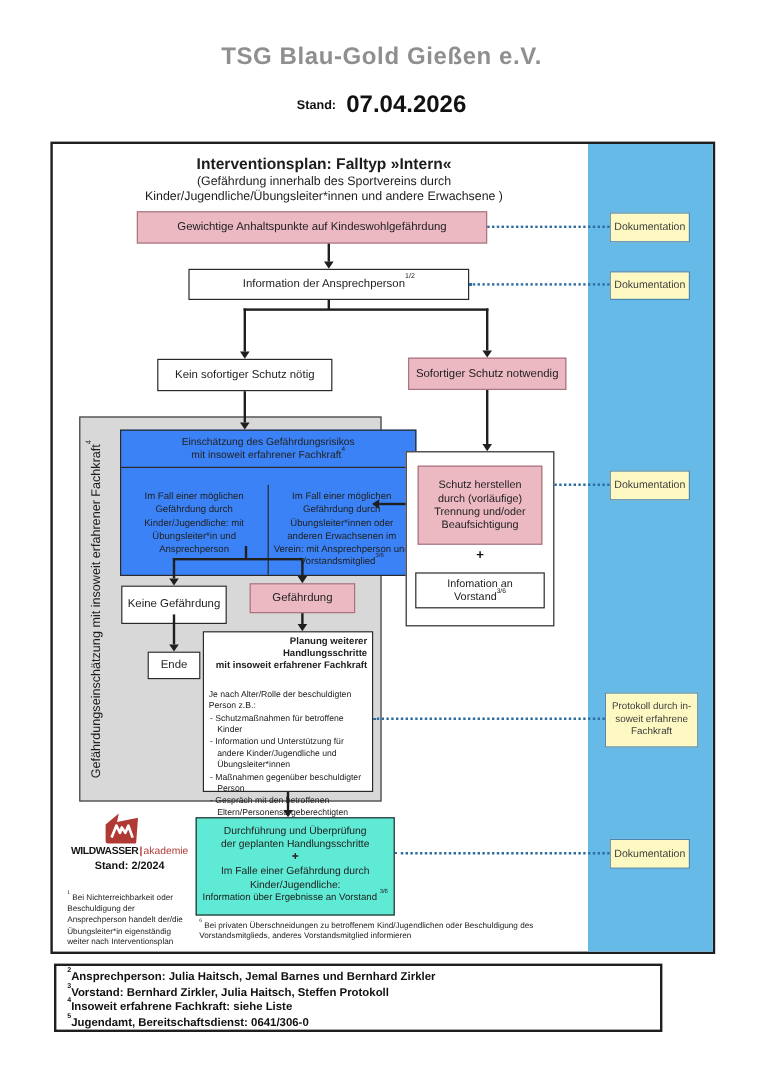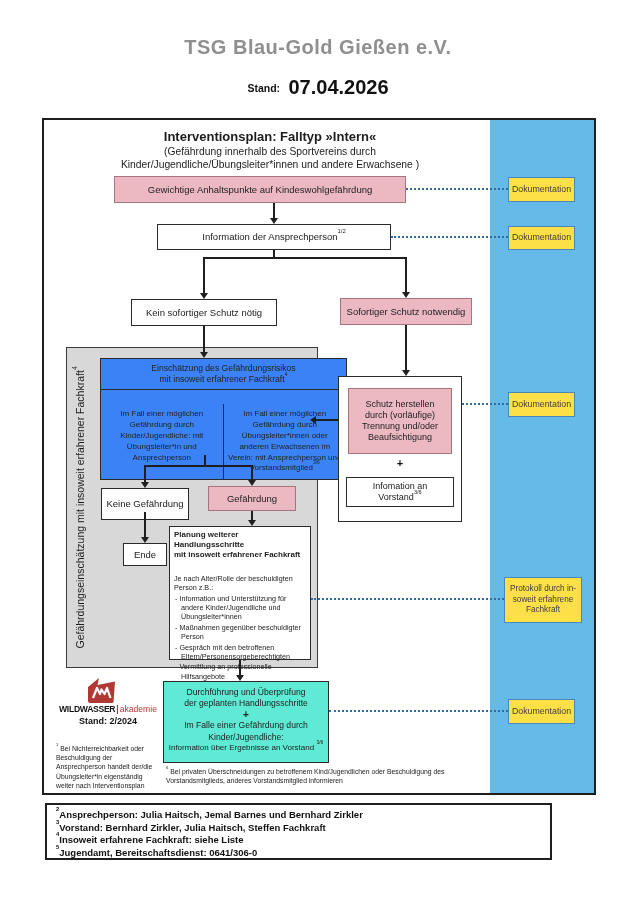--- a/index.html
+++ b/index.html
@@ -43,27 +43,27 @@
           border:1.4px solid #2a2a2a;box-sizing:border-box;font-size:8px;color:#222;}
   .atable .hd{border-bottom:1.2px solid #2a2a2a;padding:4px 3px;text-align:center;line-height:1.3;font-size:8.6px;}
   .atable .cells{display:flex;margin-top:14px;}
   .atable .cell{width:50%;box-sizing:border-box;padding:5px 3px;text-align:center;line-height:1.35;}
   .atable .cell.l{border-right:1.2px solid #2a2a2a;}
 
   
   .planbox{position:absolute;left:169px;top:526px;width:142px;height:134px;
            background:#fff;border:1.4px solid #2a2a2a;box-sizing:border-box;
            padding:3px 4px;color:#222;}
-  .planbox .t{font-weight:bold;text-align:left;font-size:8px;line-height:1.25;}
+  .planbox .t{font-weight:bold;text-align:right;font-size:8px;line-height:1.25;}
   .planbox .intro{font-size:7.2px;margin-top:14px;line-height:1.3;}
   .planbox .it{font-size:7.2px;line-height:1.3;padding-left:7px;text-indent:-6px;margin-top:1px;}
   .planbox .it::before{content:"- ";}
 
   
-  .doc{position:absolute;background:#fde047;border:1.2px solid #4a86b8;box-sizing:border-box;
+  .doc{position:absolute;background:#fef9c3;border:1.2px solid #4a86b8;box-sizing:border-box;
        display:flex;align-items:center;justify-content:center;text-align:center;
        font-size:8.8px;color:#3d3d3d;line-height:1.3;padding:2px 3px;}
 
   
   .lv{position:absolute;width:2px;background:#1f1f1f;}
   .lh{position:absolute;height:2px;background:#1f1f1f;}
   .ahd{position:absolute;width:0;height:0;border-left:4.5px solid transparent;
        border-right:4.5px solid transparent;border-top:6px solid #1f1f1f;}
   .ahl{position:absolute;width:0;height:0;border-top:4.5px solid transparent;
        border-bottom:4.5px solid transparent;border-right:6px solid #1f1f1f;}
@@ -149,20 +149,21 @@
   <div class="node pink" style="left:208px;top:486px;width:88px;height:25px">Gefährdung</div>
 
   <div class="node" style="left:123px;top:543px;width:44px;height:23px">Ende</div>
 
   <div class="planbox">
     <div class="t">
       <span>Planung weiterer Handlungsschritte</span><br>
       <span>mit insoweit erfahrener Fachkraft</span>
     </div>
     <div class="intro">Je nach Alter/Rolle der beschuldigten Person z.B.:</div>
+    <div class="it">Schutzmaßnahmen für betroffene Kinder</div>
     <div class="it">Information und Unterstützung für andere Kinder/Jugendliche und Übungsleiter*innen</div>
     <div class="it">Maßnahmen gegenüber beschuldigter Person</div>
     <div class="it">Gespräch mit den betroffenen Eltern/Personensorgeberechtigten</div>
     <div class="it">Vermittlung an professionelle Hilfsangebote</div>
     <div class="it">Mitteilung an das Jugendamt</div>
   </div>
 
   <div class="groupbox" style="left:338px;top:376px;width:124px;height:146px"></div>
   <div class="node pink" style="left:348px;top:388px;width:104px;height:66px;font-size:9px">Schutz herstellen durch (vorläufige) Trennung und/oder Beaufsichtigung</div>
   <div style="position:absolute;left:338px;top:457px;width:124px;text-align:center;font-weight:bold;font-size:11px;color:#111">+</div>
@@ -200,21 +201,21 @@
 
   <div class="fn" style="left:56px;top:744px;width:102px">
     <sup>1</sup> <span>Bei Nichterreichbarkeit oder Beschuldigung der Ansprechperson handelt der/die Übungsleiter*in eigenständig weiter nach Interventionsplan</span>
   </div>
   <div class="fn" style="left:166px;top:767px;width:280px">
     <sup>6</sup> <span>Bei privaten Überschneidungen zu betroffenem Kind/Jugendlichen oder Beschuldigung des Vorstandsmitglieds, anderes Vorstandsmitglied informieren</span>
   </div>
 
   <div class="contacts">
     <div class="row"><sup>2</sup><span>Ansprechperson:</span> <span>Julia Haitsch, Jemal Barnes und Bernhard Zirkler</span></div>
-    <div class="row"><sup>3</sup><span>Vorstand:</span> <span>Bernhard Zirkler, Julia Haitsch, Steffen Fachkraft</span></div>
+    <div class="row"><sup>3</sup><span>Vorstand:</span> <span>Bernhard Zirkler, Julia Haitsch, Steffen Protokoll</span></div>
     <div class="row"><sup>4</sup><span>Insoweit erfahrene Fachkraft:</span> <span>siehe Liste</span></div>
     <div class="row"><sup>5</sup><span>Jugendamt, Bereitschaftsdienst:</span> <span>0641/306-0</span></div>
   </div>
 
   <div class="lv" style="left:273px;top:203px;height:15px"></div>
   <div class="ahd" style="left:269.5px;top:218px"></div>
 
   <div class="dash" style="left:406px;top:188px;width:102px"></div>
 
   <div class="dash" style="left:391px;top:236px;width:117px"></div>

